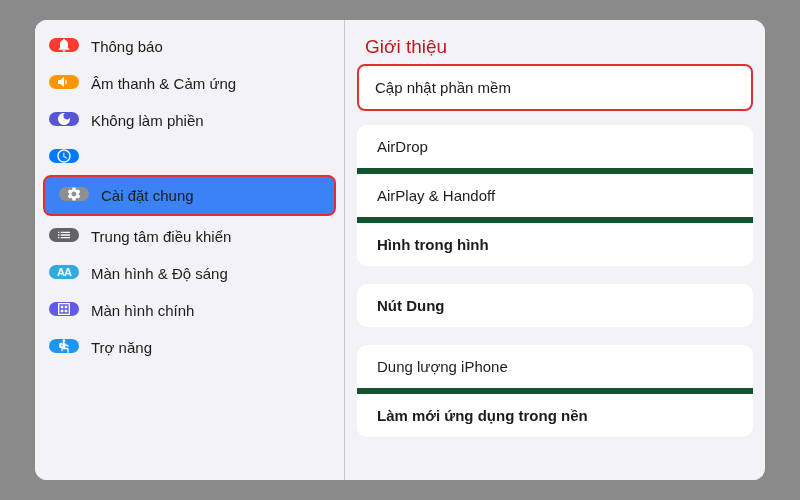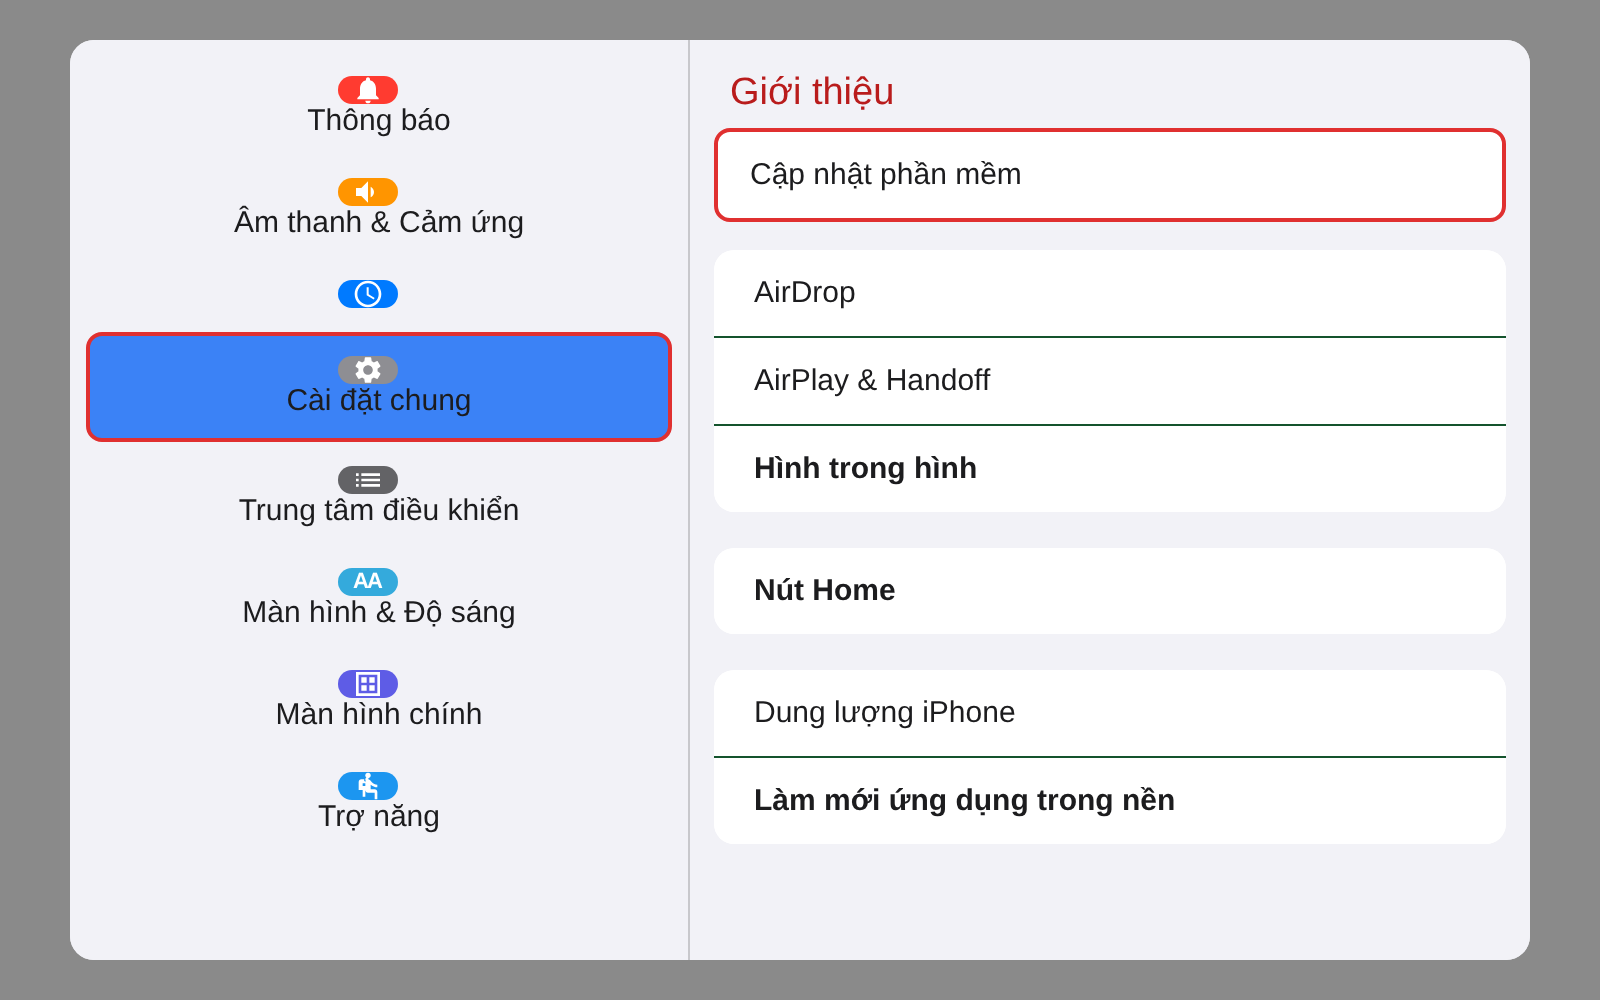--- a/index.html
+++ b/index.html
@@ -28,26 +28,25 @@
     .left-panel {
       width: 310px;
       background: #f2f2f7;
       border-right: 1px solid #c8c8cc;
       overflow-y: auto;
       padding: 8px 0;
     }
 
     .menu-item {
       display: flex;
-      align-items: center;
+      align-items: flex-start;
       padding: 10px 14px;
       cursor: pointer;
       border-radius: 0;
       position: relative;
-      flex-direction: column;
     }
 
     .menu-item.selected {
       background: #3b82f6;
       border: 2px solid #e03030;
       border-radius: 8px;
       margin: 2px 8px;
     }
 
     .icon-wrap {
@@ -89,21 +88,21 @@
       color: #b91c1c;
       padding: 16px 20px 6px 20px;
       font-weight: 400;
     }
 
     .right-item {
       background: #fff;
       padding: 13px 20px;
       font-size: 15px;
       color: #1c1c1e;
-      border-bottom: 1px solid #14532d;
+      border-bottom: 6px solid #14532d;
       cursor: pointer;
     }
 
     .right-item:last-child {
       border-bottom: none;
     }
 
     .right-item-group {
       background: #fff;
       border-radius: 10px;
@@ -152,20 +151,28 @@
 
     <div class="menu-item">
       <div class="icon-wrap icon-orange">
         <svg width="16" height="16" viewBox="0 0 24 24" fill="white">
             <path d="M3 9v6h4l5 5V4L7 9H3zm13.5 3c0-1.77-1.02-3.29-2.5-4.03v8.05c1.48-.73 2.5-2.25 2.5-4.02z"></path>
           </svg>
       </div>
       <span class="menu-label">Âm thanh &amp; Cảm ứng</span>
     </div>
 
+    <div class="menu-item">
+      <div class="icon-wrap icon-purple-dark">
+        <svg width="16" height="16" viewBox="0 0 24 24" fill="white">
+            <path d="M12 3c-4.97 0-9 4.03-9 9s4.03 9 9 9 9-4.03 9-9c0-.46-.04-.92-.1-1.36-.98 1.37-2.58 2.26-4.4 2.26-2.98 0-5.4-2.42-5.4-5.4 0-1.81.89-3.42 2.26-4.4-.44-.06-.9-.1-1.36-.1z"></path>
+          </svg>
+      </div>
+      <span class="menu-label">Không làm phiền</span>
+    </div>
 
     <div class="menu-item">
       <div class="icon-wrap icon-blue">
         <svg width="16" height="16" viewBox="0 0 24 24" fill="white">
             <path d="M11.99 2C6.47 2 2 6.48 2 12s4.47 10 9.99 10C17.52 22 22 17.52 22 12S17.52 2 11.99 2zM12 20c-4.42 0-8-3.58-8-8s3.58-8 8-8 8 3.58 8 8-3.58 8-8 8zm.5-13H11v6l5.25 3.15.75-1.23-4.5-2.67V7z"></path>
           </svg>
       </div>
     </div>
 
     <div class="menu-item selected">
@@ -233,21 +240,21 @@
       </div>
       <div class="right-item">
         <span>Hình trong hình</span>
       </div>
     </div>
 
     <div class="spacer"></div>
 
     <div class="right-item-group">
       <div class="right-item">
-        <span>Nút Home</span>
+        <span>Nút Dung</span>
       </div>
     </div>
 
     <div class="spacer"></div>
 
     <div class="right-item-group">
       <div class="right-item">
         <span>Dung lượng iPhone</span>
       </div>
       <div class="right-item">

